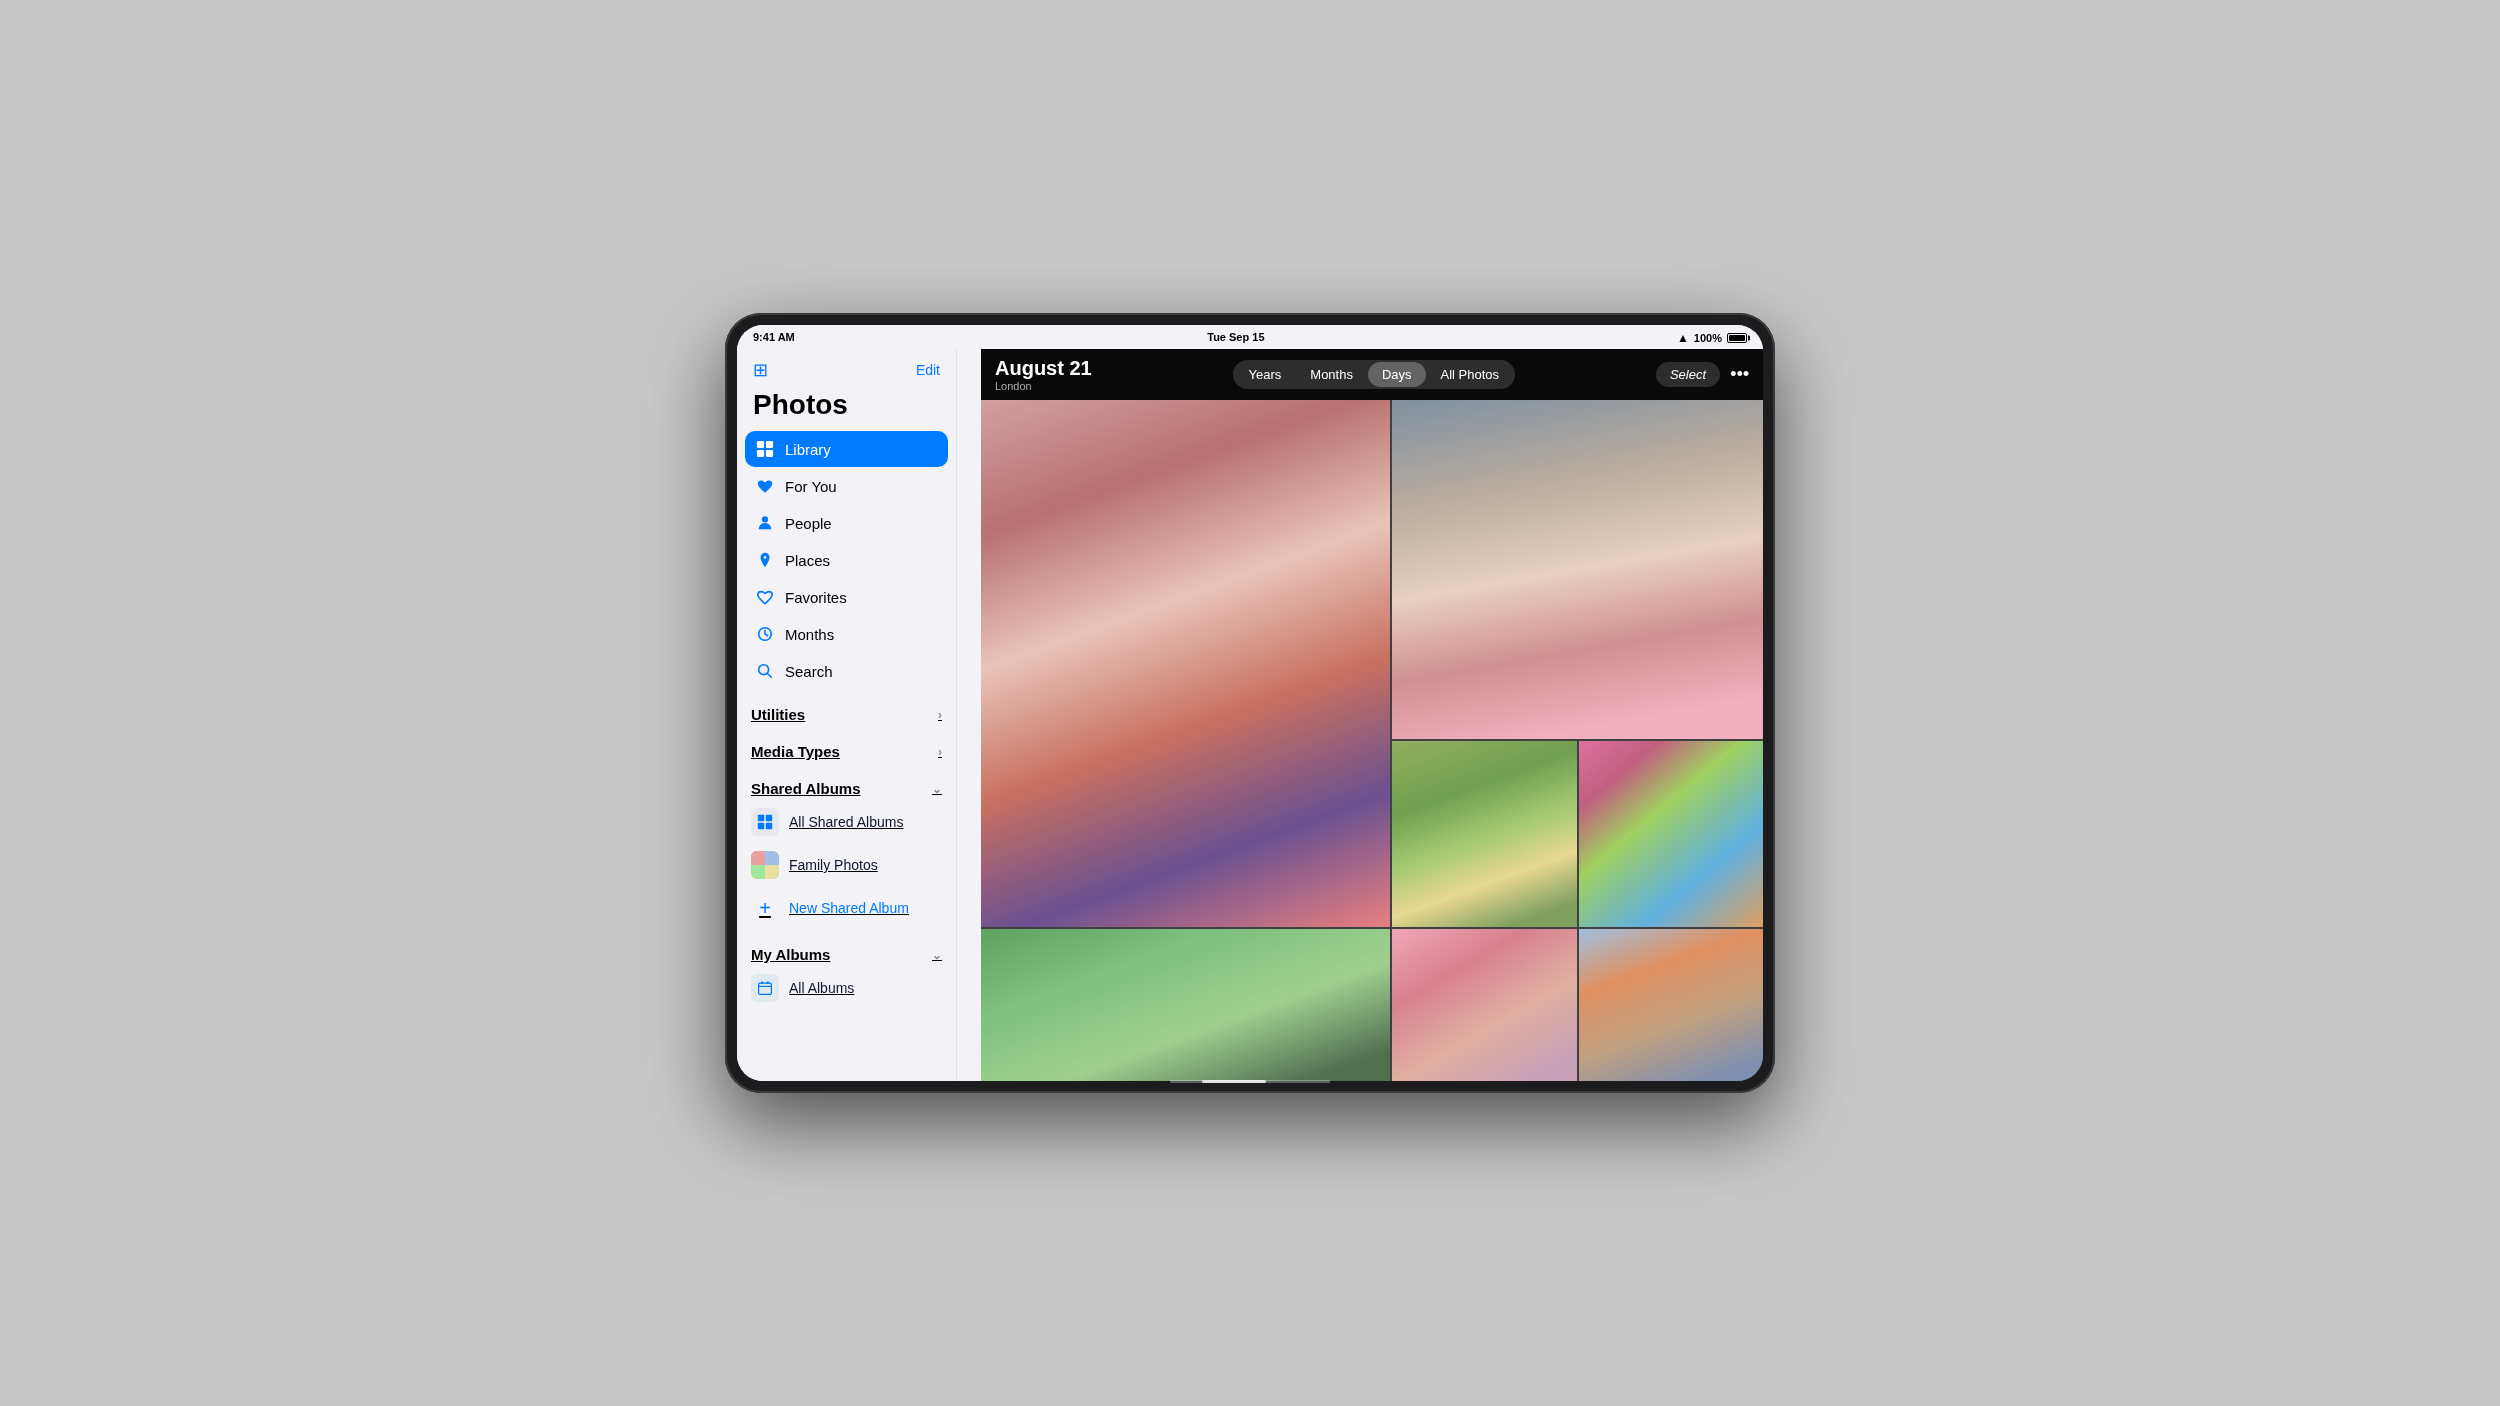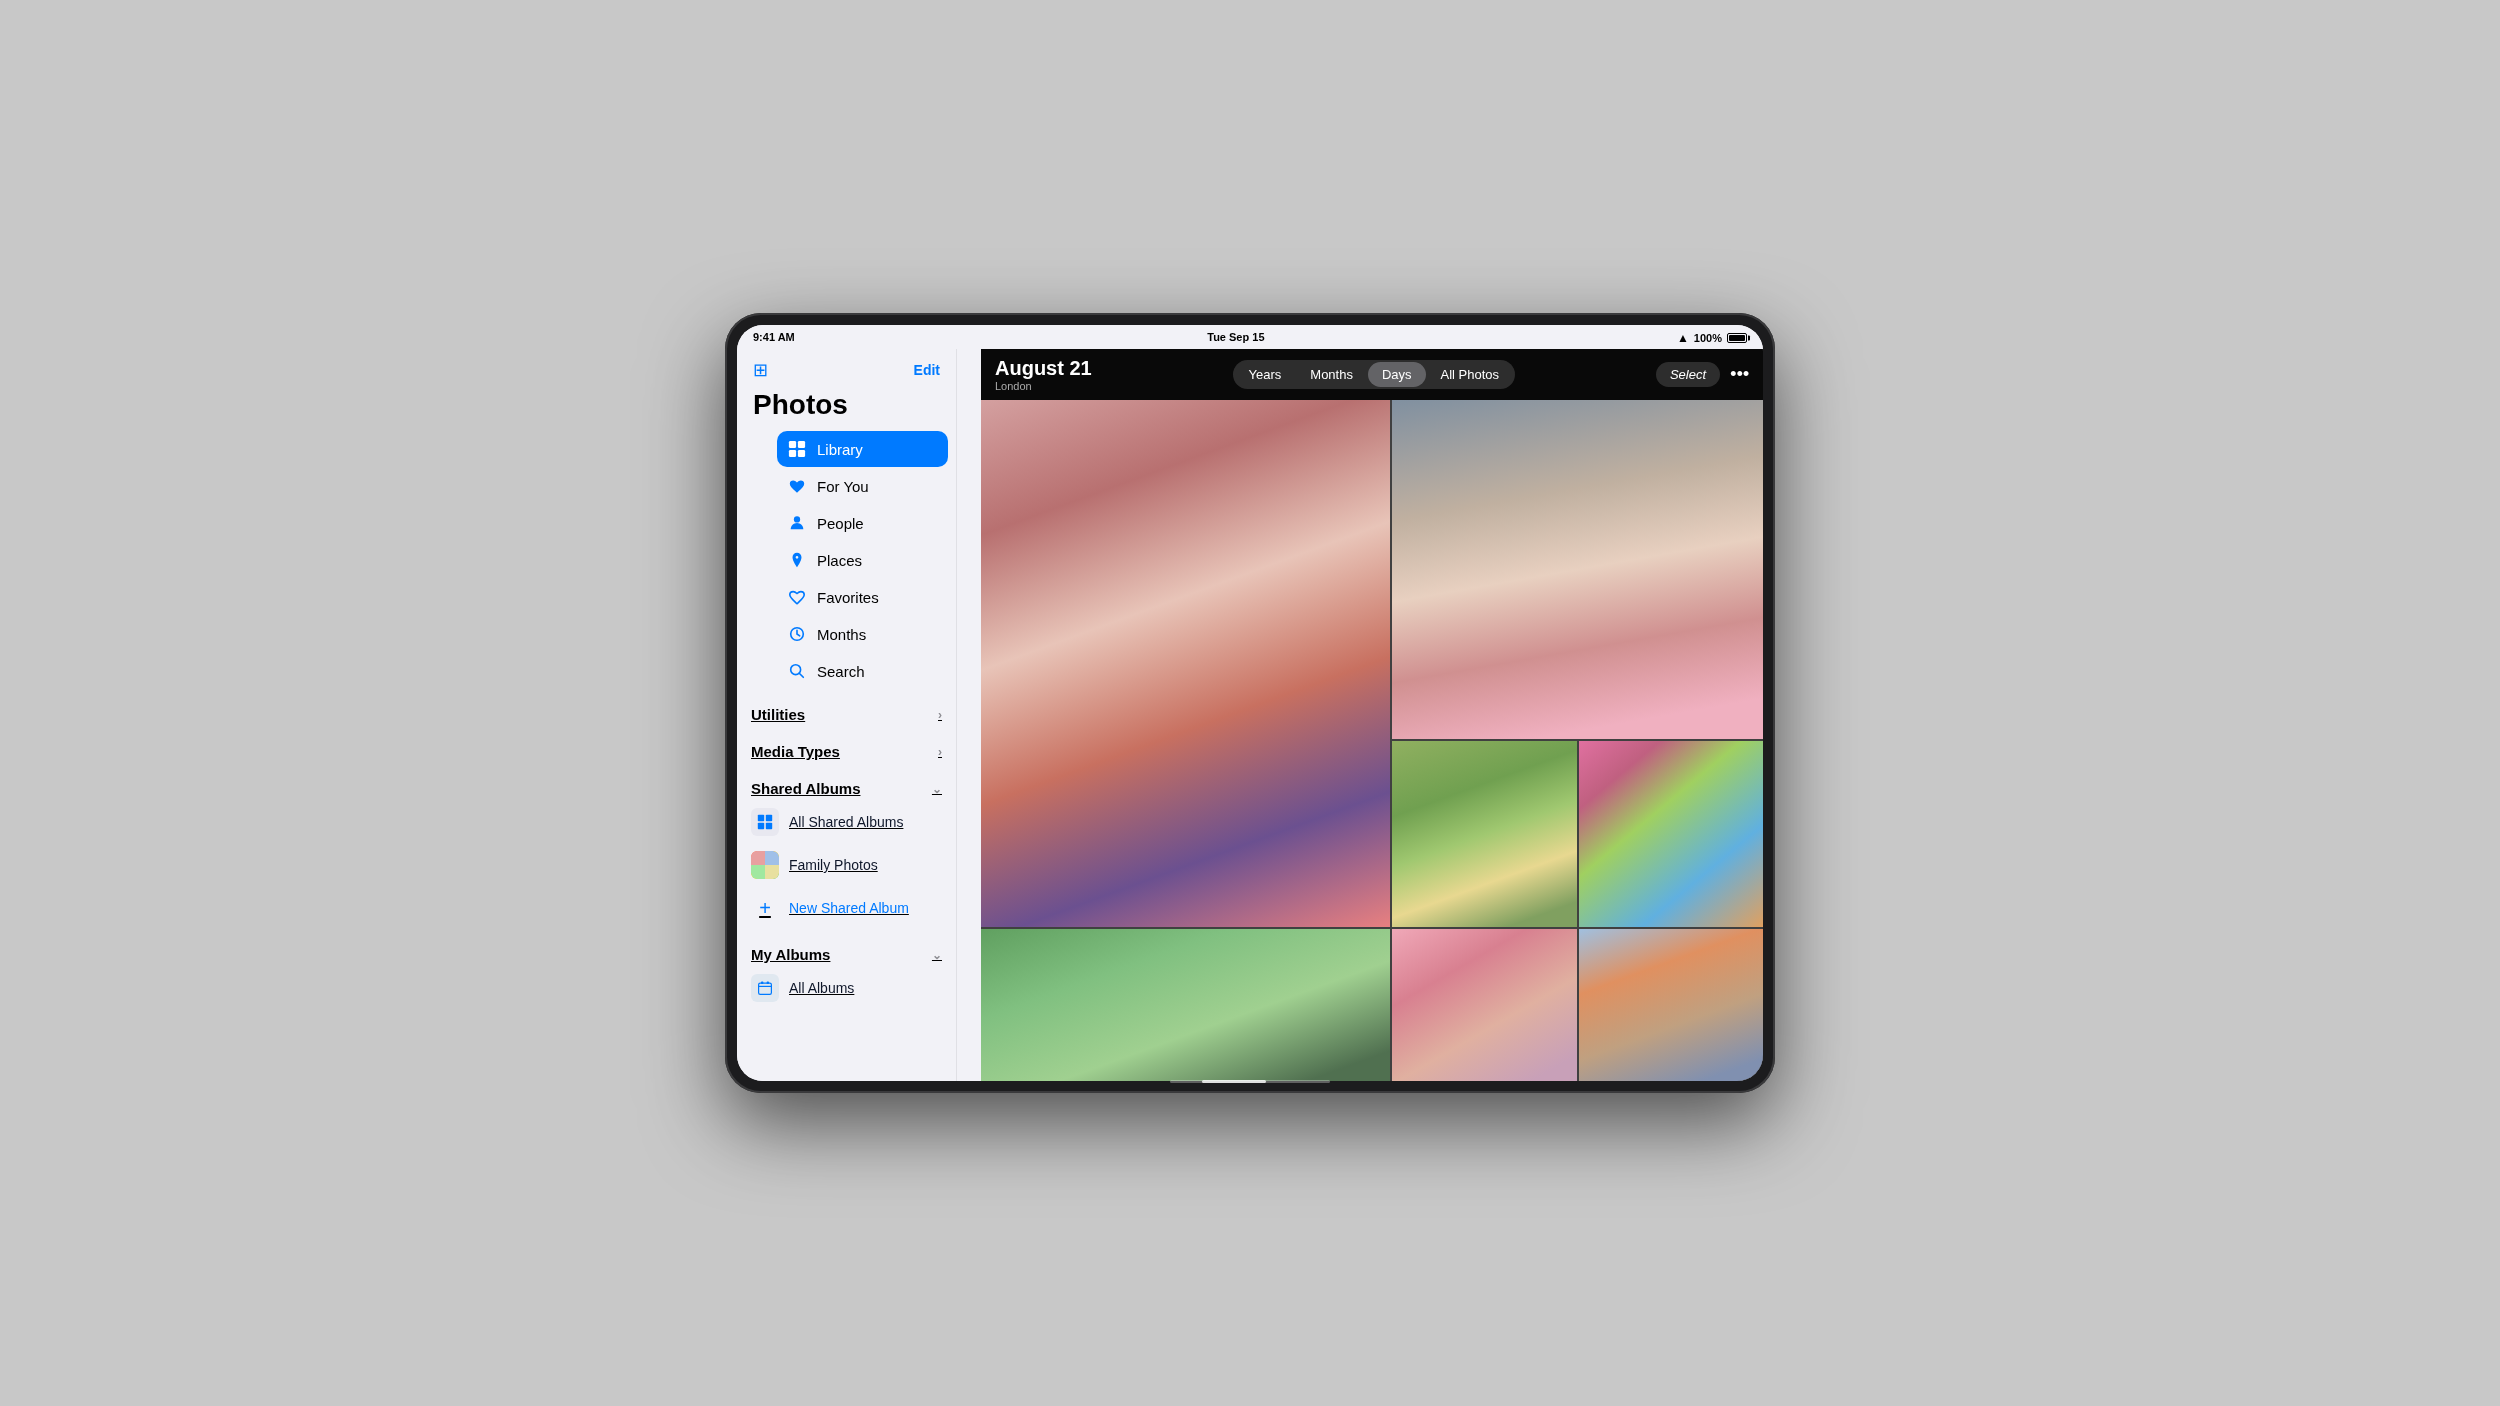--- a/index.html
+++ b/index.html
@@ -111,21 +111,21 @@
     }
 
     .sidebar-icon-btn {
       color: #007aff;
       font-size: 18px;
     }
 
     .sidebar-edit-btn {
       color: #007aff;
       font-size: 14px;
-      font-weight: 700;
+      font-weight: 400;
     }
 
     .sidebar-title {
       font-size: 28px;
       font-weight: 700;
       padding: 2px 16px 10px;
       color: #000;
     }
 
     .sidebar-nav {
@@ -136,21 +136,20 @@
     .sidebar-nav-item {
       display: flex;
       align-items: center;
       gap: 10px;
       padding: 8px 10px;
       border-radius: 10px;
       cursor: pointer;
       font-size: 15px;
       color: #000;
       margin-bottom: 1px;
-      margin-left: 32px;
     }
 
     .sidebar-nav-item.active {
       background: #007aff;
       color: #fff;
     }
 
     .sidebar-nav-item .nav-icon {
       width: 20px;
       height: 20px;

